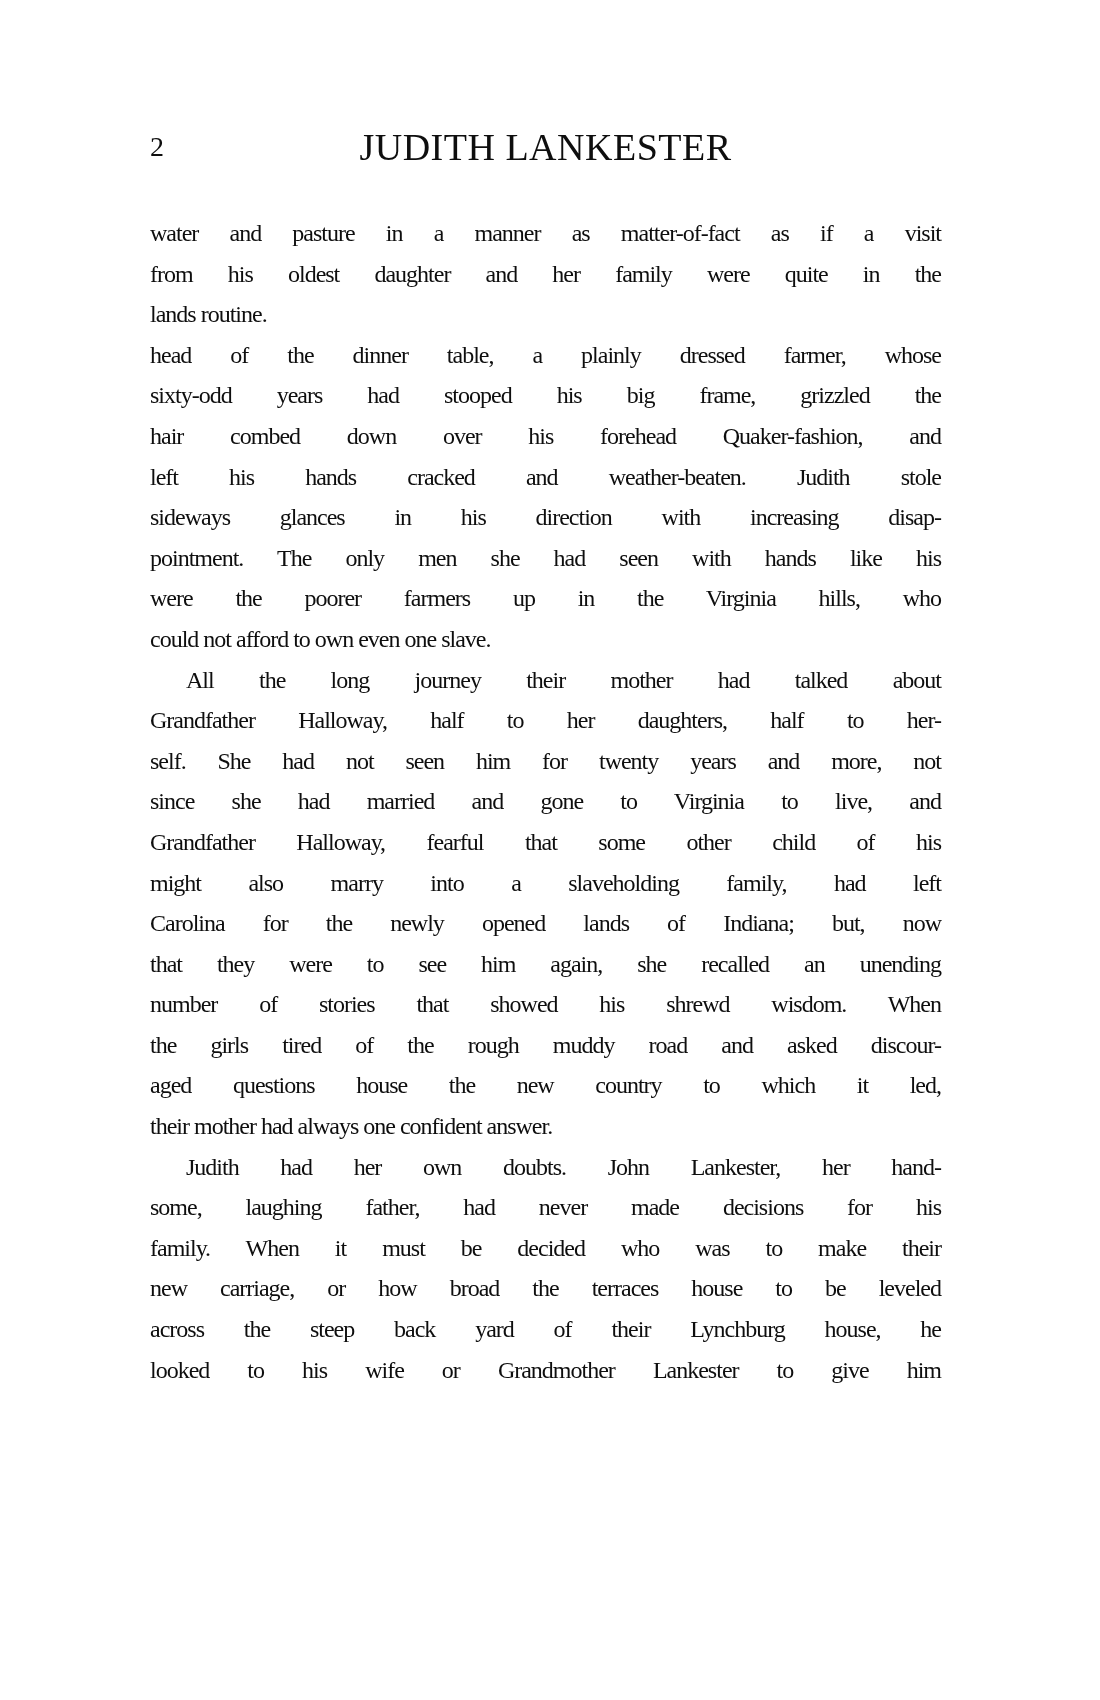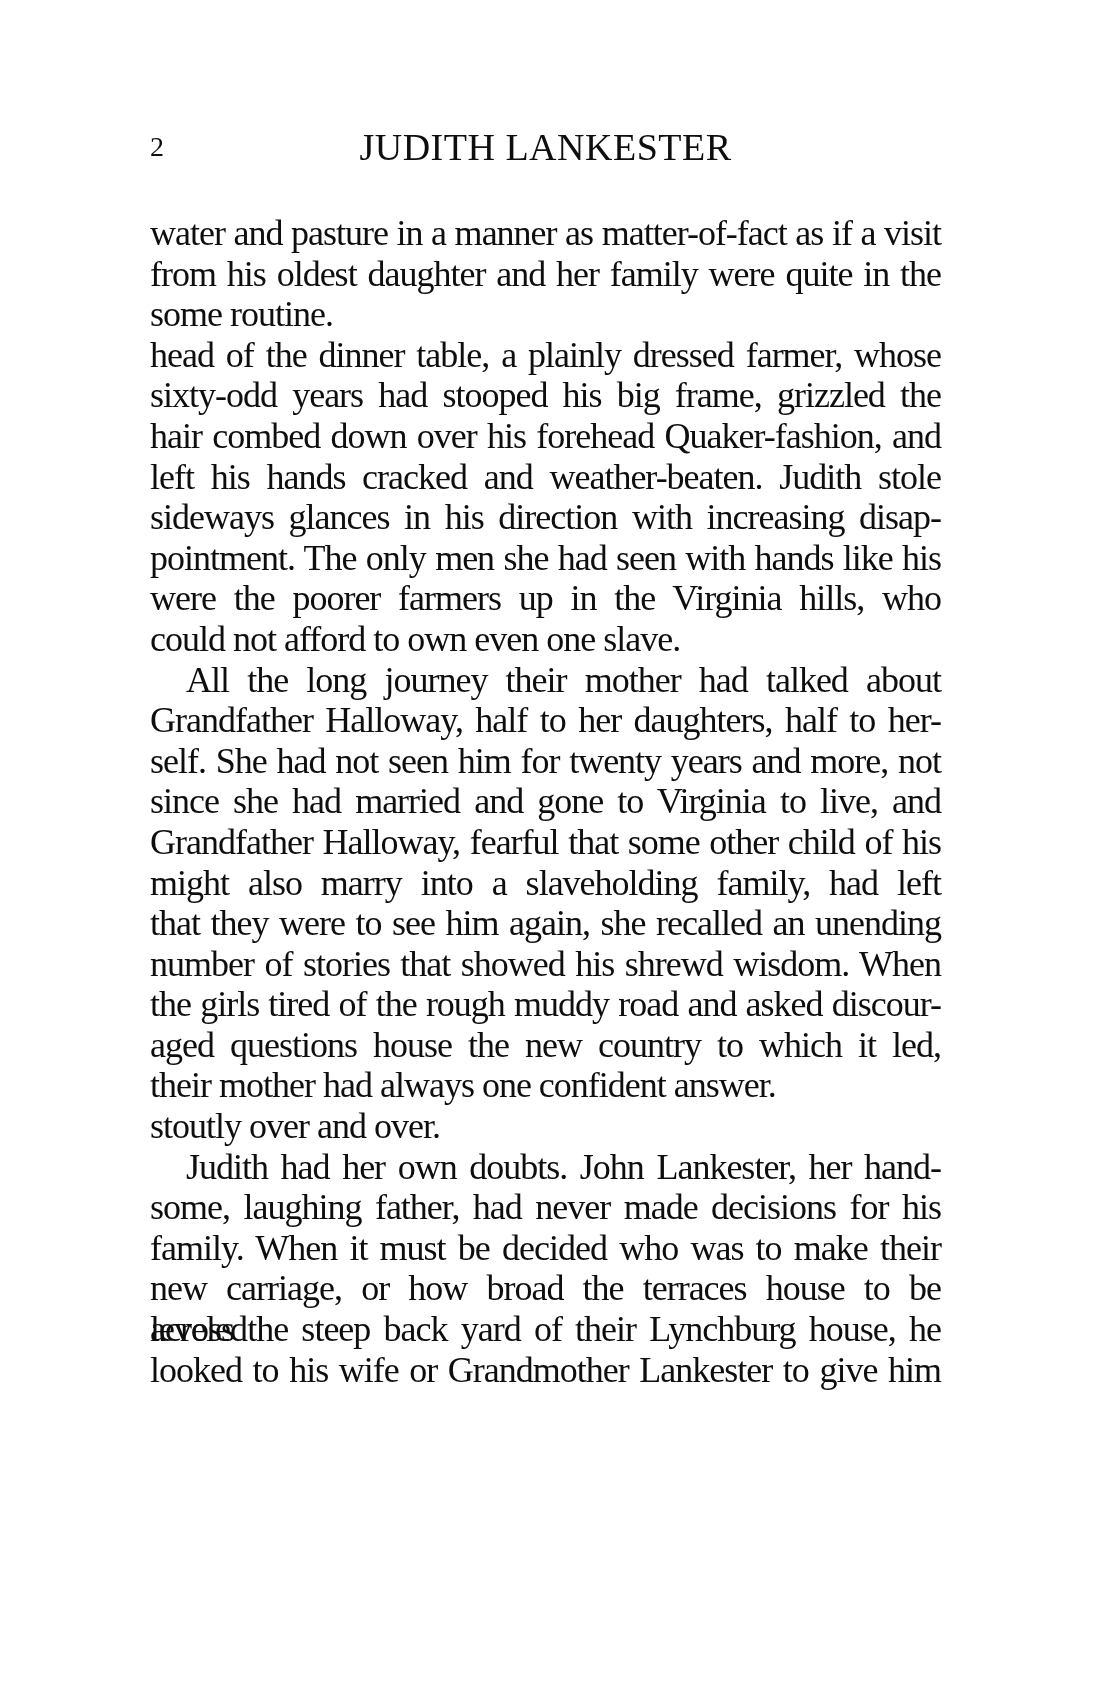--- a/index.html
+++ b/index.html
@@ -41,21 +41,21 @@
     letter-spacing: 0.5px;
     white-space: nowrap;
   }
   .body-text {
     position: absolute;
     top: 213px;
     left: 150px;
     width: 791px;
   }
   .line {
-    font-size: 36px;
+    font-size: 24px;
     line-height: 40.6px;
     height: 40.6px;
     letter-spacing: -1px;
     text-align: justify;
     text-align-last: justify;
     overflow: visible;
   }
   .line.indent {
     padding-left: 36px;
   }
@@ -67,41 +67,41 @@
 <body>
 
 <div class="page">
   <div class="running-header">
     <span class="folio">2</span>
     <div class="running-title">JUDITH LANKESTER</div>
   </div>
   <div class="body-text" id="body-text" style="color: rgb(14, 14, 14);">
       <div class="line">water and pasture in a manner as matter-of-fact as if a visit</div>
       <div class="line">from his oldest daughter and her family were quite in the</div>
-      <div class="line para-last">some routine.</div>
+      <div class="line para-last">lands routine.</div>
       <div class="line">head of the dinner table, a plainly dressed farmer, whose</div>
       <div class="line">sixty-odd years had stooped his big frame, grizzled the</div>
       <div class="line">hair combed down over his forehead Quaker-fashion, and</div>
       <div class="line">left his hands cracked and weather-beaten. Judith stole</div>
       <div class="line">sideways glances in his direction with increasing disap-</div>
       <div class="line">pointment. The only men she had seen with hands like his</div>
       <div class="line">were the poorer farmers up in the Virginia hills, who</div>
       <div class="line para-last">could not afford to own even one slave.</div>
       <div class="line indent">All the long journey their mother had talked about</div>
       <div class="line">Grandfather Halloway, half to her daughters, half to her-</div>
       <div class="line">self. She had not seen him for twenty years and more, not</div>
       <div class="line">since she had married and gone to Virginia to live, and</div>
       <div class="line">Grandfather Halloway, fearful that some other child of his</div>
       <div class="line">might also marry into a slaveholding family, had left</div>
+      <div class="line">Carolina for the newly opened lands of Indiana; but, now</div>
       <div class="line">that they were to see him again, she recalled an unending</div>
       <div class="line">number of stories that showed his shrewd wisdom. When</div>
       <div class="line">the girls tired of the rough muddy road and asked discour-</div>
       <div class="line">aged questions house the new country to which it led,</div>
       <div class="line para-last">their mother had always one confident answer.</div>
-      <div class="line para-last">stoutly over and over.</div>
       <div class="line indent">Judith had her own doubts. John Lankester, her hand-</div>
       <div class="line">some, laughing father, had never made decisions for his</div>
       <div class="line">family. When it must be decided who was to make their</div>
       <div class="line">new carriage, or how broad the terraces house to be leveled</div>
       <div class="line">across the steep back yard of their Lynchburg house, he</div>
       <div class="line">looked to his wife or Grandmother Lankester to give him</div>
     </div>
 </div>
 
 </body></html>

